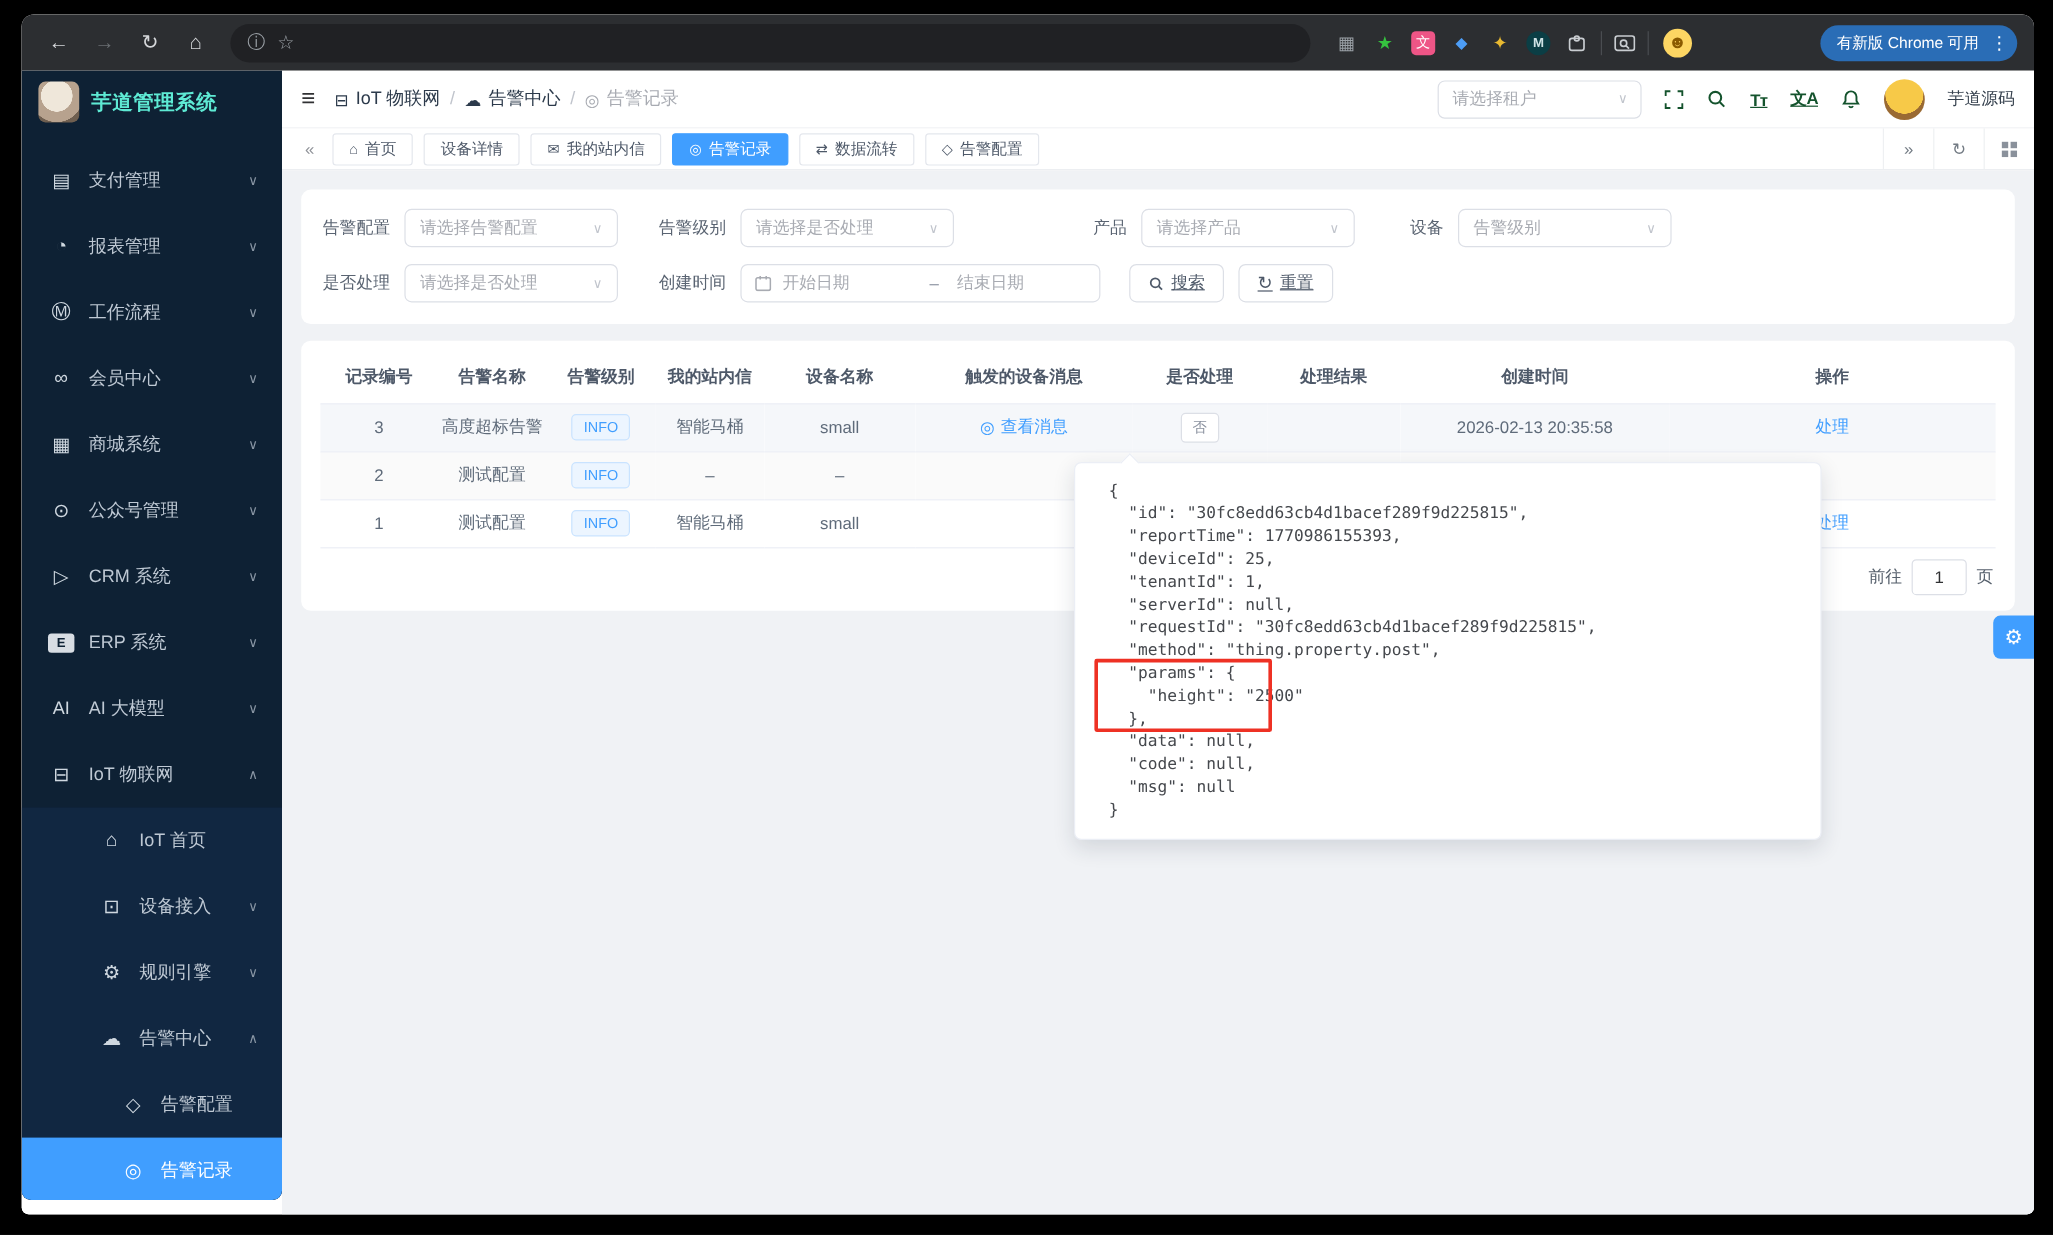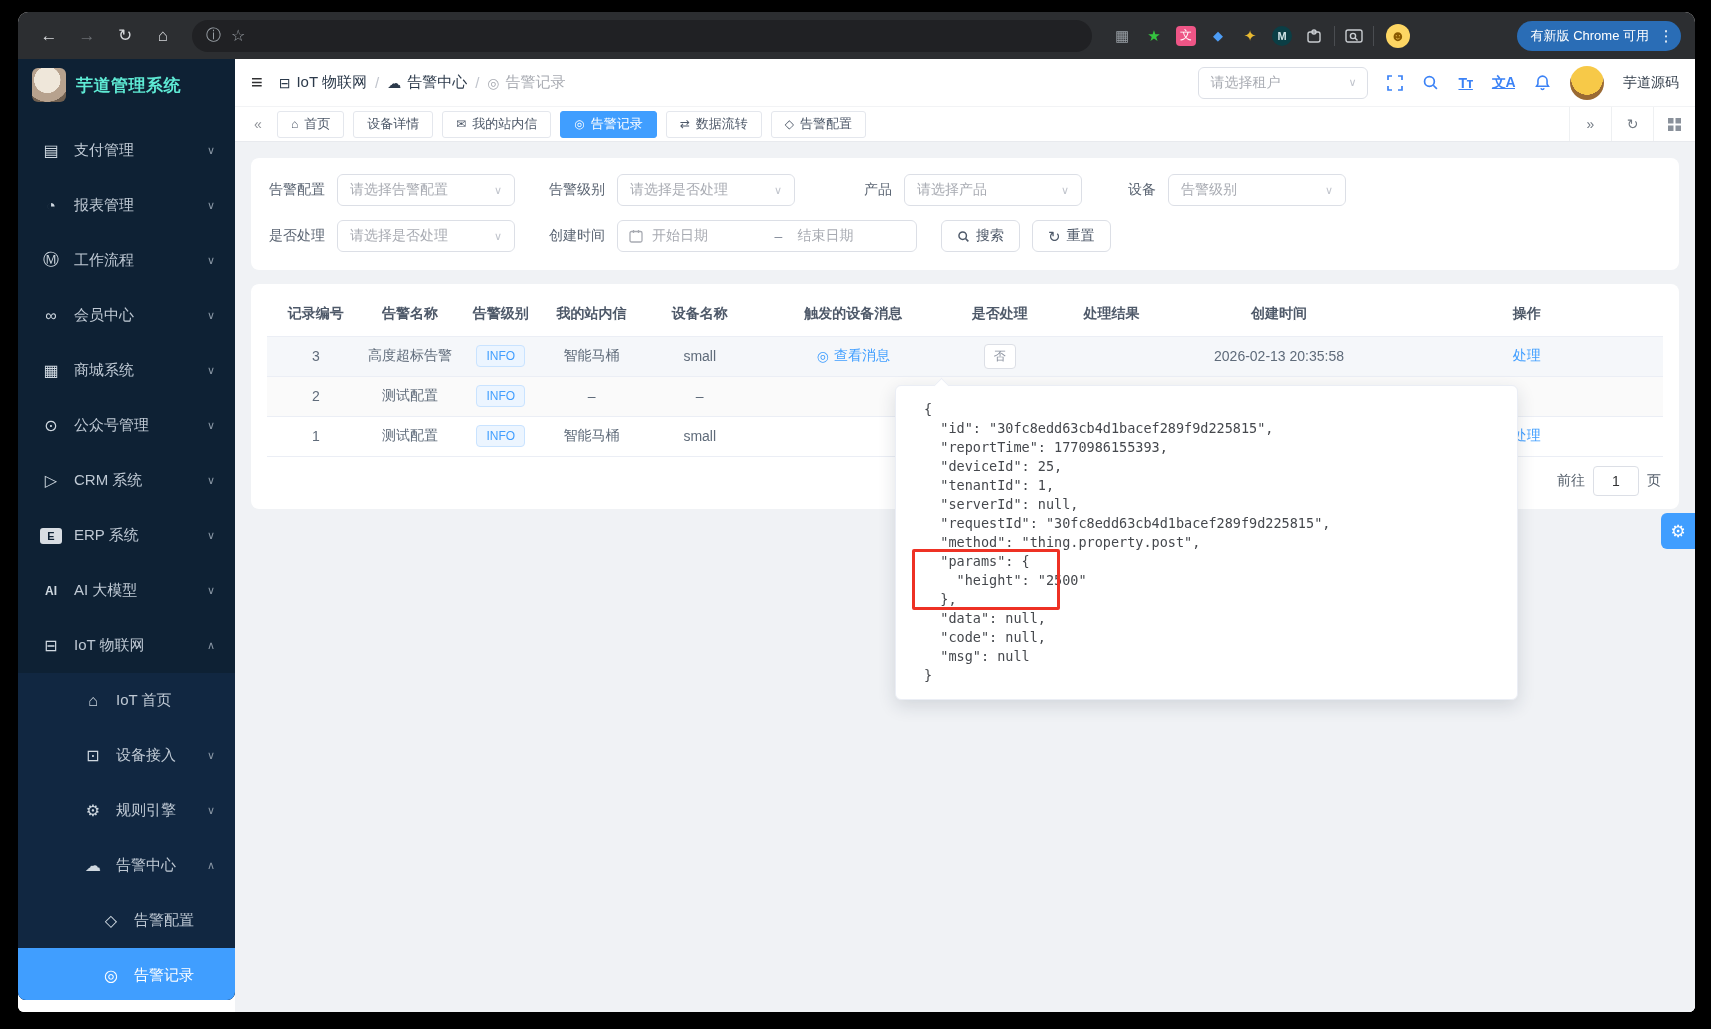--- a/index.html
+++ b/index.html
@@ -46,21 +46,21 @@
   .logo { height:52px; display:flex; align-items:center; padding-left:14px; gap:10px; }
   .logo-av { width:34px; height:34px; border-radius:6px; flex:0 0 34px;
     background:radial-gradient(circle at 45% 35%, #efe7da 0 45%, #b7a28e 46% 75%, #6f5f50 76%); }
   .logo-title { color:#5eead4; font-size:17px; font-weight:bold; letter-spacing:.5px; }
   .menu { padding-top:12px; }
   .mi { height:55px; display:flex; align-items:center; padding:0 20px 0 22px;
     font-size:15px; cursor:pointer; }
   .mic { width:22px; margin-right:12px; font-size:16px; text-align:center; color:#cfd8e0; flex:0 0 22px; }
   .mic.boxed { background:#d8dde3; color:#0e2134; font-size:11px; font-weight:bold;
     border-radius:3px; height:16px; line-height:16px; }
-  .mic.sm { font-size:12px; font-weight:bold; letter-spacing:0; }
+  .mic.sm { font-size:15px; font-weight:normal; letter-spacing:0; }
   .mil { flex:1; white-space:nowrap; }
   .mch { font-size:11px; color:#8a97a5; }
   .submenu { background:#112741; }
   .mi.l2 { padding-left:64px; }
   .mi.l3 { padding-left:82px; }
   .mi.active { background:#409eff; color:#fff; }
   .mi.active .mic { color:#fff; }
 
   .main { flex:1; display:flex; flex-direction:column; min-width:0; }
 
@@ -69,21 +69,21 @@
   .hamb { font-size:20px; color:#303133; margin-right:16px; }
   .crumbs { display:flex; align-items:center; gap:8px; font-size:15px; color:#2c3a4b; }
   .crumb { display:flex; align-items:center; gap:6px; }
   .crumb .cic { font-size:14px; }
   .crumb.muted { color:#a8abb2; }
   .csep { color:#c0c4cc; }
   .appbar-right { margin-left:auto; display:flex; align-items:center; gap:19px; }
   .tenant { width:170px; height:32px; border:1px solid #dcdfe6; border-radius:6px;
     display:flex; align-items:center; padding:0 11px; font-size:14px; color:#a8abb2; }
   .tenant .tch { margin-left:auto; font-size:11px; color:#c0c4cc; }
-  .hic { color:#3b82f6; font-size:15px; display:flex; align-items:center;text-decoration:underline; }
+  .hic { color:#14532d; font-size:15px; display:flex; align-items:center;text-decoration:underline; }
   .hic svg { display:block; }
   .hic.txt { font-weight:bold; font-size:14px; letter-spacing:-0.5px; }
   .uav { width:34px; height:34px; border-radius:50%;
     background:radial-gradient(circle at 50% 38%, #f7c948 0 58%, #9a6a33 59% 100%); }
   .uname { font-size:14px; color:#36414e; }
 
   
   .tabbar { height:36px; background:#fff; border-bottom:1px solid #e8eaee; border-top:1px solid #f2f3f5;
     display:flex; align-items:center; padding-left:10px; }
   .tcol { color:#909399; font-size:14px; width:26px; text-align:center; }
@@ -102,28 +102,28 @@
   .content { flex:1; background:#f0f2f5; padding:16px; overflow:hidden; }
   .card { background:#fff; border-radius:8px; }
   .filter-card { padding:16px 18px 18px; }
   .frow { display:flex; align-items:center; }
   .frow + .frow { margin-top:14px; }
   .fgroup { display:flex; align-items:center; }
   .flabel { font-size:14px; color:#5a6472; margin-right:12px; white-space:nowrap; }
   .fsel { width:178px; height:32px; border:1px solid #dcdfe6; border-radius:6px;
     display:flex; align-items:center; padding:0 12px; font-size:14px; color:#a8abb2; }
   .fsel .sch { margin-left:auto; font-size:11px; color:#c0c4cc; }
-  .ml34 { margin-left:34px; } .ml170 { margin-left:69px; } .ml46 { margin-left:46px; }
+  .ml34 { margin-left:34px; } .ml170 { margin-left:116px; } .ml46 { margin-left:46px; }
   .drange { width:300px; height:32px; border:1px solid #dcdfe6; border-radius:6px;
     display:flex; align-items:center; padding:0 11px; gap:9px; font-size:14px; color:#a8abb2; }
   .drange svg { flex:0 0 14px; }
   .drange .dph { flex:1; } .drange .dsep { color:#8a919f; flex:0 0 auto; padding:0 6px; }
   .fbtns { margin-left:24px; display:flex; gap:12px; }
   .btn { height:32px; padding:0 15px; border:1px solid #dcdfe6; border-radius:6px; background:#fff;
-    font-size:14px; color:#4e5969; display:flex; align-items:center; gap:6px; cursor:pointer; }
+    font-size:14px; color:#4e5969; display:flex; align-items:center; gap:6px; cursor:pointer;text-decoration:underline; }
   .btn svg { display:block; }
   .btn .rg { font-size:15px; line-height:1; }
 
   .table-card { margin-top:14px; padding:8px 16px 4px; }
   table { width:100%; border-collapse:collapse; table-layout:fixed; }
   th { height:44px; font-size:14px; font-weight:bold; color:#4e5969;
     border-bottom:1px solid #ebeef5; text-align:center; }
   td { height:40px; font-size:14px; color:#5f6b7a; text-align:center;
     border-bottom:1px solid #ebeef5; white-space:nowrap; overflow:hidden; }
   tr.hoverrow td { background:#f5f7fa; }

